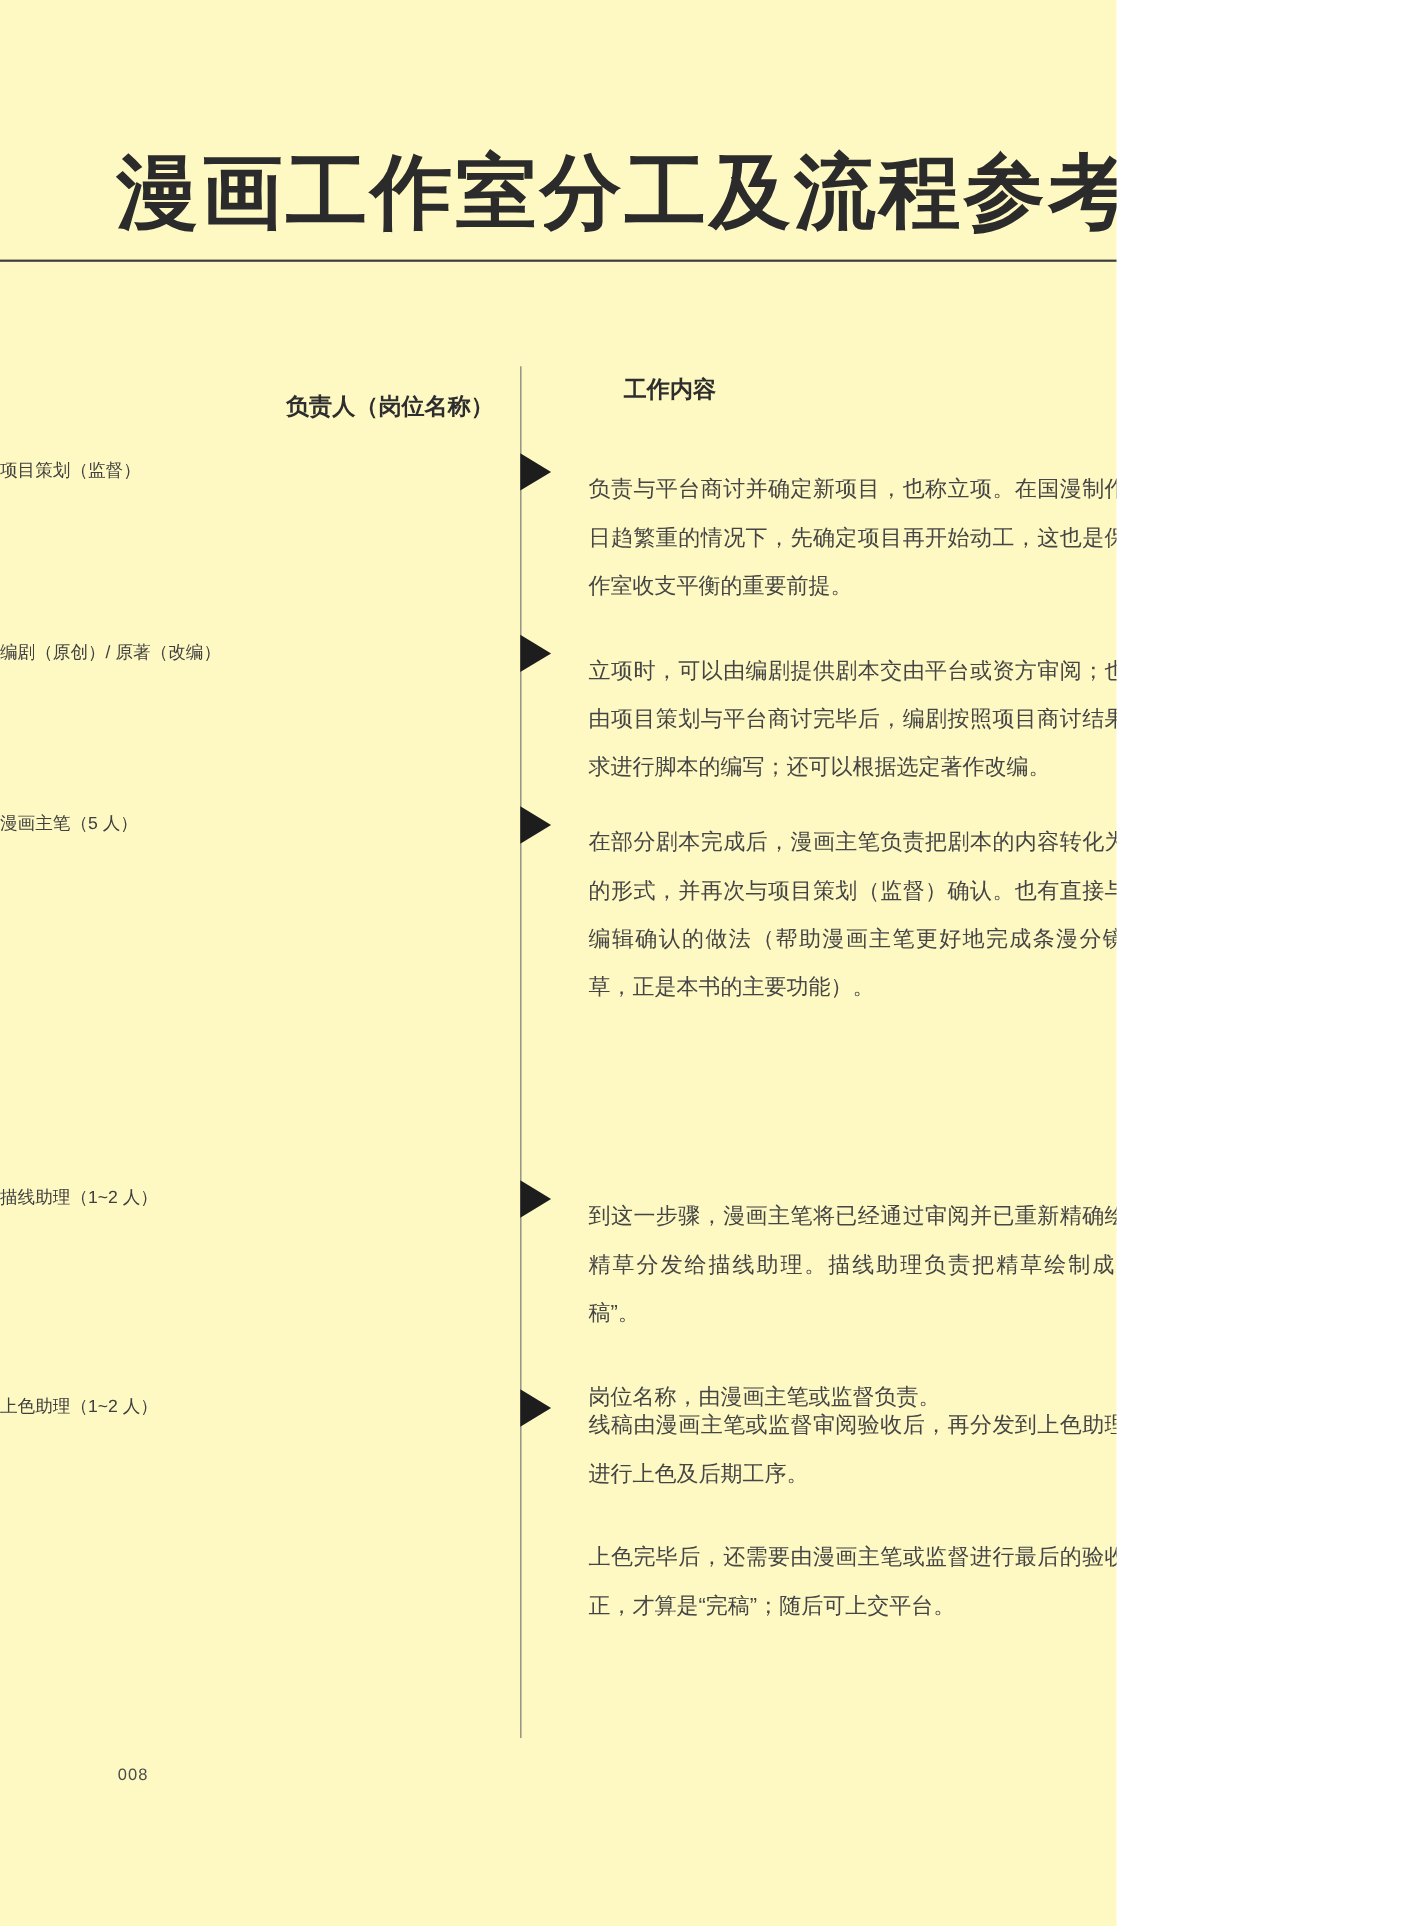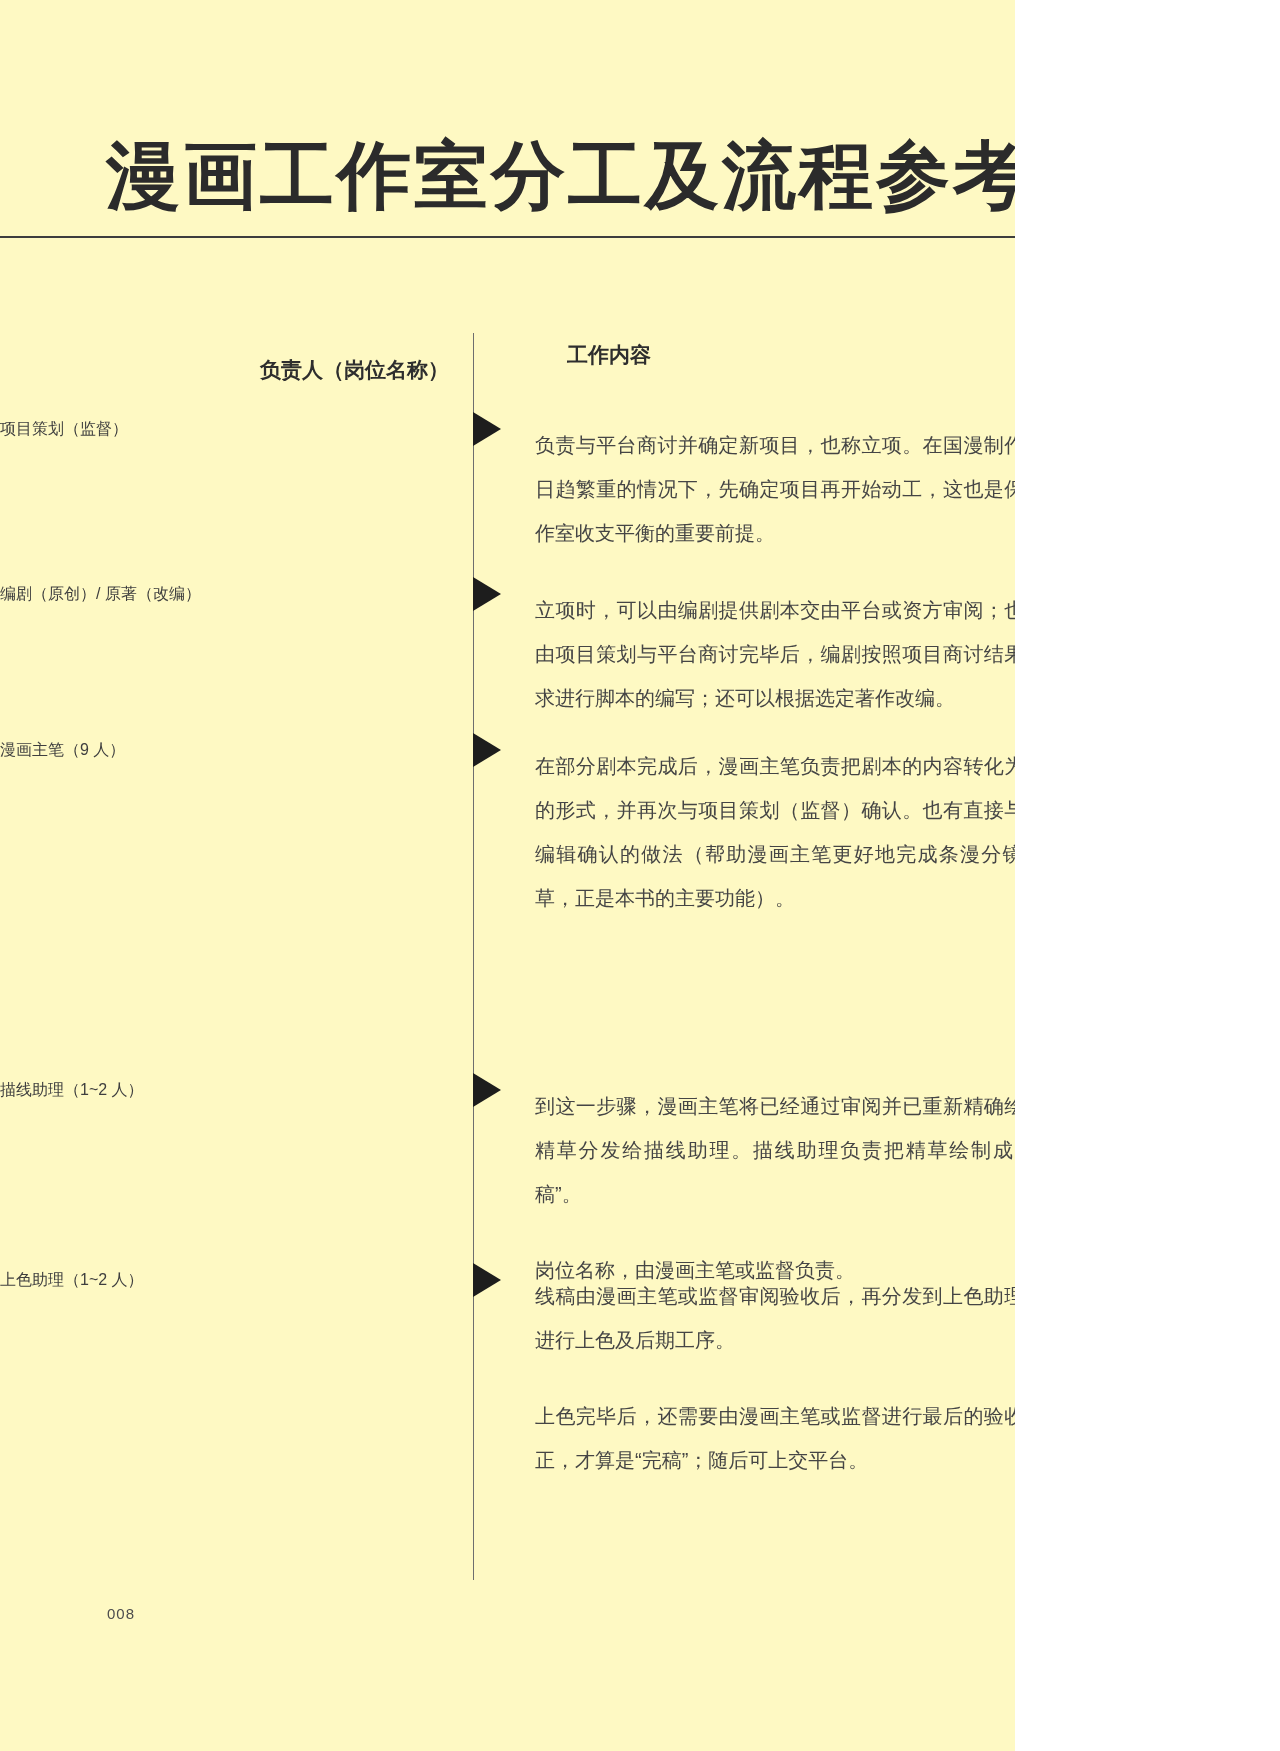--- a/index.html
+++ b/index.html
@@ -82,21 +82,21 @@
 
   <div class="row row2">
     <div class="role">编剧（原创）/ 原著（改编）</div>
     <div class="tri"></div>
     <div class="paras">
       <p>立项时，可以由编剧提供剧本交由平台或资方审阅；也可以由项目策划与平台商讨完毕后，编剧按照项目商讨结果的要求进行脚本的编写；还可以根据选定著作改编。</p>
     </div>
   </div>
 
   <div class="row row3">
-    <div class="role">漫画主笔（9 人）</div>
+    <div class="role">漫画主笔（5 人）</div>
     <div class="tri"></div>
     <div class="paras">
       <p>在部分剧本完成后，漫画主笔负责把剧本的内容转化为分镜的形式，并再次与项目策划（监督）确认。也有直接与平台编辑确认的做法（帮助漫画主笔更好地完成条漫分镜的起草，正是本书的主要功能）。</p>
     </div>
   </div>
 
   <div class="row row4">
     <div class="role">描线助理（1~2 人）</div>
     <div class="tri"></div>
     <div class="paras">

